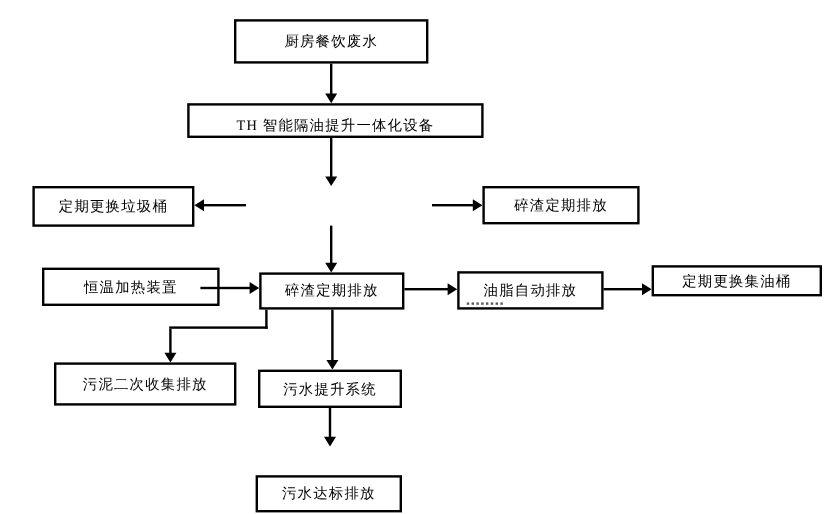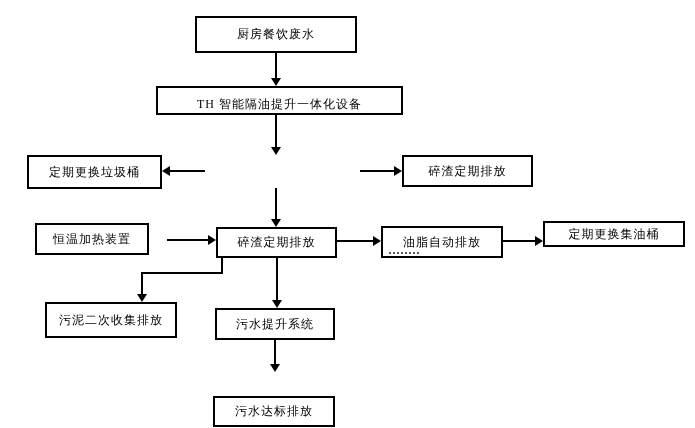--- a/index.html
+++ b/index.html
@@ -63,25 +63,25 @@
     height: 0;
     border-bottom: 2px dotted #595959;
   }
 
   
   #n-kitchen   { left: 195px; top: 16px;  width: 162px; height: 37px; }
   #n-th        { left: 156px; top: 86px;  width: 247px; height: 29px; align-items: flex-end; }
   #n-debris    { left: 204px; top: 155px; width: 156px; height: 33px; }
   #n-trash     { left: 27px;  top: 155px; width: 135px; height: 34px; }
   #n-residue   { left: 402px; top: 155px; width: 131px; height: 32px; }
-  #n-heater    { left: 35px;  top: 223px; width: 114px; height: 32px; }
+  #n-heater    { left: 35px;  top: 223px; width: 148px; height: 32px; }
   #n-oilwater  { left: 216px; top: 227px; width: 121px; height: 31px; }
   #n-grease    { left: 381px; top: 226px; width: 122px; height: 32px; }
   #n-oilbarrel { left: 543px; top: 221px; width: 142px; height: 26px; }
-  #n-sludge    { left: 45px;  top: 302px; width: 132px; height: 36px; }
+  #n-sludge    { left: 45px;  top: 302px; width: 152px; height: 36px; }
   #n-lift      { left: 215px; top: 308px; width: 120px; height: 32px; text-align: center; }
   #n-outlet    { left: 213px; top: 372px; width: 122px; height: 31px; margin-top: 24px; }
 
   
   #l-kitchen-th      { left: 275px; top: 53px;  height: 26px; }
   #a-kitchen-th      { left: 271px; top: 78px; }
   #l-th-debris       { left: 275px; top: 115px; height: 33px; }
   #a-th-debris       { left: 271px; top: 147px; }
   #l-debris-trash    { left: 170px; top: 170px; width: 35px; }
   #a-debris-trash    { left: 162px; top: 166px; }

